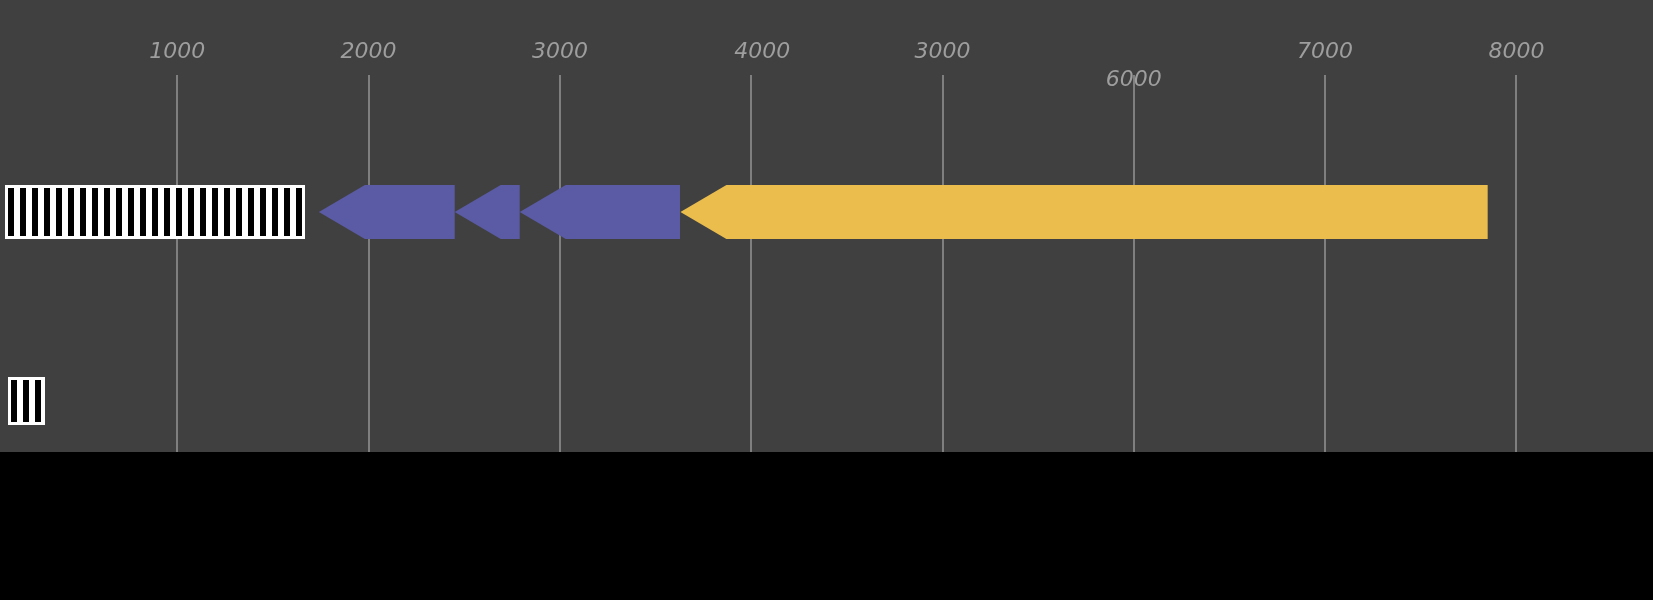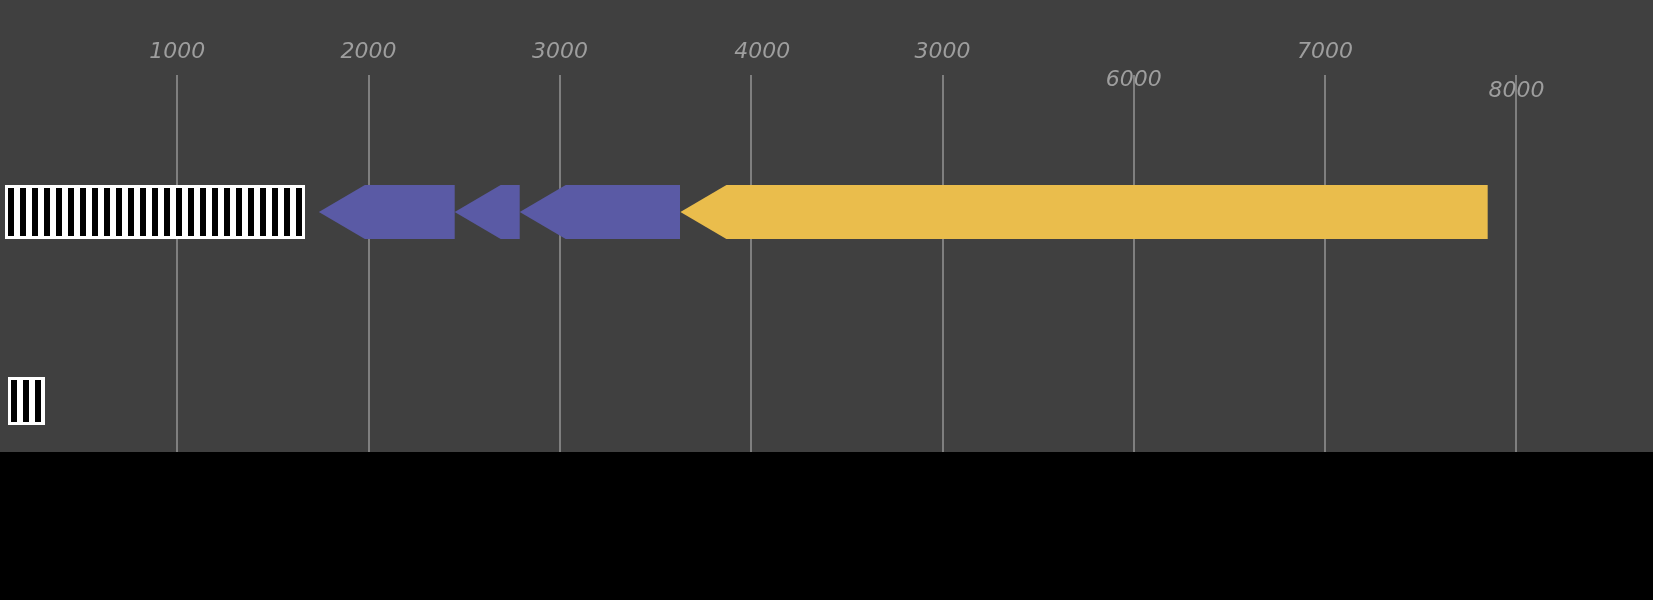--- a/index.html
+++ b/index.html
@@ -58,21 +58,21 @@
       <div class="gridline" style="left: 1515.4px; top: 75px; height: 477px;"></div>
     </div>
   <div id="axis-labels">
       <div class="tick-label" style="left: 177.3px; top: 38px;">1000</div>
       <div class="tick-label" style="left: 368.6px; top: 38px;">2000</div>
       <div class="tick-label" style="left: 559.9px; top: 38px; text-align: center;">3000</div>
       <div class="tick-label" style="left: 751.2px; top: 38px; margin-left: 11px;">4000</div>
       <div class="tick-label" style="left: 942.5px; top: 38px;">3000</div>
       <div class="tick-label" style="left: 1133.8px; top: 38px; margin-top: 28px;">6000</div>
       <div class="tick-label" style="left: 1325.1px; top: 38px;">7000</div>
-      <div class="tick-label" style="left: 1516.4px; top: 38px; margin-top: 39px;">8000</div>
+      <div class="tick-label" style="left: 1516.4px; top: 38px;">8000</div>
     </div>
   <div id="features">
       <div class="feature hatched-box" style="left: 5.13px; top: 185px; width: 300.341px; height: 54px;"></div>
       <div class="feature gene-arrow" style="left: 318.862px; top: 185px; width: 135.823px; height: 54px; background: rgb(90, 90, 165); clip-path: polygon(0px 50%, 46px 0px, 100% 0px, 100% 100%, 46px 100%);"></div>
       <div class="feature gene-arrow" style="left: 454.685px; top: 185px; width: 65.042px; height: 54px; background: rgb(90, 90, 165); clip-path: polygon(0px 50%, 46px 0px, 100% 0px, 100% 100%, 46px 100%);"></div>
       <div class="feature gene-arrow" style="left: 519.727px; top: 185px; width: 160.692px; height: 54px; background: rgb(90, 90, 165); clip-path: polygon(0px 50%, 46px 0px, 100% 0px, 100% 100%, 46px 100%);"></div>
       <div class="feature gene-arrow" style="left: 680.419px; top: 185px; width: 807.286px; height: 54px; background: rgb(234, 189, 76); clip-path: polygon(0px 50%, 46px 0px, 100% 0px, 100% 100%, 46px 100%);"></div>
       <div class="feature hatched-box" style="left: 7.9995px; top: 377px; width: 37.3035px; height: 48px;"></div>
     </div>
 </div>

